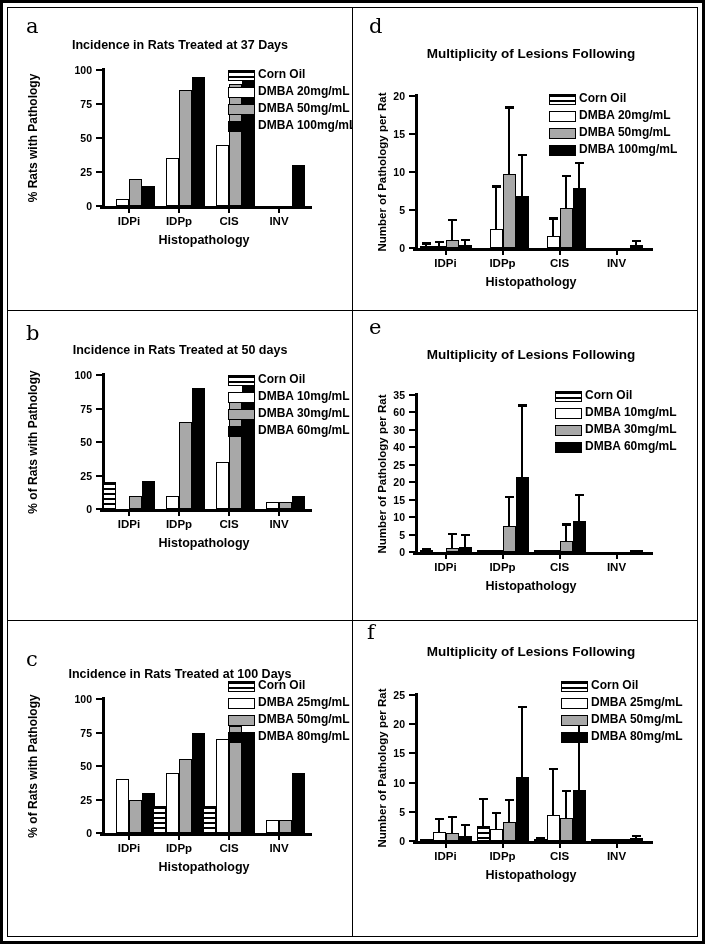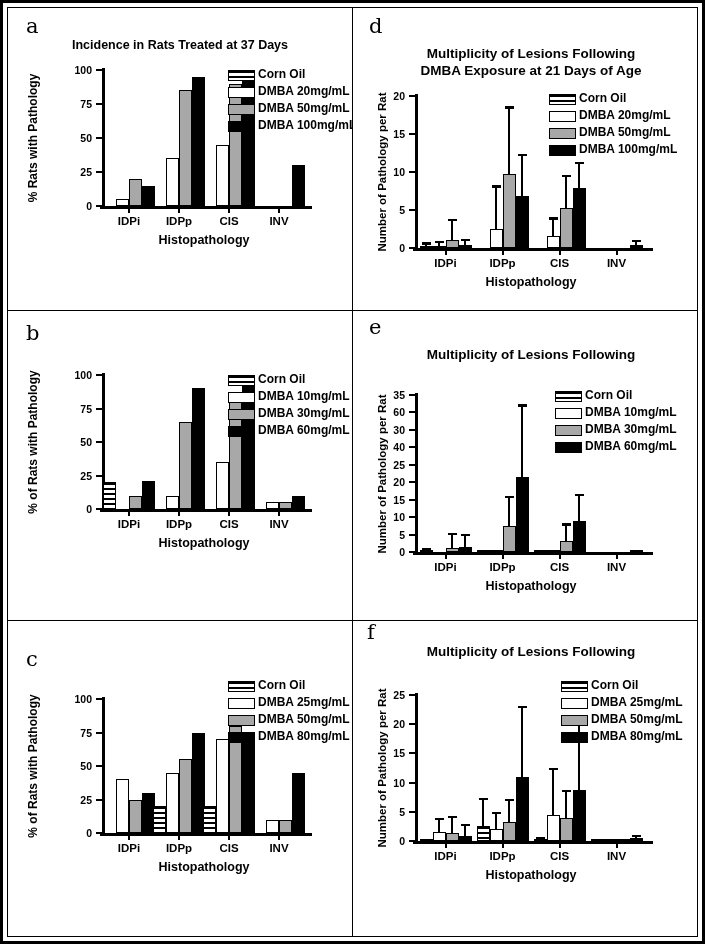--- a/index.html
+++ b/index.html
@@ -64,21 +64,20 @@
           <div class="abs" style="left: 250px; top: 94px; font-size: 12px; font-weight: bold; white-space: nowrap;">DMBA 50mg/mL</div>
           <div class="abs" style="left: 220px; top: 113px; width: 27px; height: 11px; box-sizing: border-box; background: rgb(0, 0, 0); border: 1.7px solid rgb(0, 0, 0);"></div>
           <div class="abs" style="left: 250px; top: 111px; font-size: 12px; font-weight: bold; white-space: nowrap;">DMBA 100mg/mL</div>
         </div>
     </div>
 
     <div class="cell bb">
       <span class="letter" style="left:16px;top:8px">d</span>
       <div class="chart" id="chart-d">
           <div class="abs" style="left: 178px; top: 38px; transform: translateX(-50%); font-size: 13.5px; font-weight: bold; white-space: nowrap;">Multiplicity of Lesions Following</div>
-          <div class="abs" style="left: 178px; top: 55px; transform: translateX(-50%); font-size: 13.5px; font-weight: bold; white-space: nowrap;">DMBA Exposure at 21 Days of Age</div>
           <div class="abs" style="left: 30px; top: 164px; transform: translate(-50%, -50%) rotate(-90deg); font-size: 11.5px; font-weight: bold; white-space: nowrap;">Number of Pathology per Rat</div>
           <div class="abs" style="left: 62px; top: 86px; width: 2.5px; height: 156px; background: rgb(0, 0, 0);"></div>
           <div class="abs" style="left: 60px; top: 240px; width: 240px; height: 3px; background: rgb(0, 0, 0);"></div>
           <div class="abs" style="left: 56px; top: 239px; width: 6px; height: 2px; background: rgb(0, 0, 0);"></div>
           <div class="abs" style="left: 18px; top: 234px; width: 34px; text-align: right; font-size: 10.5px; font-weight: bold;">0</div>
           <div class="abs" style="left: 56px; top: 201px; width: 6px; height: 2px; background: rgb(0, 0, 0);"></div>
           <div class="abs" style="left: 18px; top: 196px; width: 34px; text-align: right; font-size: 10.5px; font-weight: bold;">5</div>
           <div class="abs" style="left: 56px; top: 163px; width: 6px; height: 2px; background: rgb(0, 0, 0);"></div>
           <div class="abs" style="left: 18px; top: 158px; width: 34px; text-align: right; font-size: 10.5px; font-weight: bold;">10</div>
           <div class="abs" style="left: 56px; top: 125px; width: 6px; height: 2px; background: rgb(0, 0, 0);"></div>
@@ -134,20 +133,21 @@
           <div class="abs" style="left: 196px; top: 120px; width: 27px; height: 11px; box-sizing: border-box; background: rgb(168, 168, 168); border: 1.7px solid rgb(0, 0, 0);"></div>
           <div class="abs" style="left: 226px; top: 118px; font-size: 12px; font-weight: bold; white-space: nowrap;">DMBA 50mg/mL</div>
           <div class="abs" style="left: 196px; top: 137px; width: 27px; height: 11px; box-sizing: border-box; background: rgb(0, 0, 0); border: 1.7px solid rgb(0, 0, 0);"></div>
           <div class="abs" style="left: 226px; top: 135px; font-size: 12px; font-weight: bold; white-space: nowrap;">DMBA 100mg/mL</div>
         </div>
     </div>
 
     <div class="cell br bb">
       <span class="letter" style="left:18px;top:12px">b</span>
       <div class="chart" id="chart-b">
+          <div class="abs" style="left: 172px; top: 32px; transform: translateX(-50%); font-size: 12.5px; font-weight: bold; white-space: nowrap;">Incidence in Rats Treated at 50 days</div>
           <div class="abs" style="left: 26px; top: 131px; transform: translate(-50%, -50%) rotate(-90deg); font-size: 12px; font-weight: bold; white-space: nowrap;">% of Rats with Pathology</div>
           <div class="abs" style="left: 94px; top: 62px; width: 2.5px; height: 138px; background: rgb(0, 0, 0);"></div>
           <div class="abs" style="left: 92px; top: 198px; width: 212px; height: 3px; background: rgb(0, 0, 0);"></div>
           <div class="abs" style="left: 88px; top: 197px; width: 6px; height: 2px; background: rgb(0, 0, 0);"></div>
           <div class="abs" style="left: 50px; top: 192px; width: 34px; text-align: right; font-size: 10.5px; font-weight: bold;">0</div>
           <div class="abs" style="left: 88px; top: 163.5px; width: 6px; height: 2px; background: rgb(0, 0, 0);"></div>
           <div class="abs" style="left: 50px; top: 158.5px; width: 34px; text-align: right; font-size: 10.5px; font-weight: bold;">25</div>
           <div class="abs" style="left: 88px; top: 130px; width: 6px; height: 2px; background: rgb(0, 0, 0);"></div>
           <div class="abs" style="left: 50px; top: 125px; width: 34px; text-align: right; font-size: 10.5px; font-weight: bold;">50</div>
           <div class="abs" style="left: 88px; top: 96.5px; width: 6px; height: 2px; background: rgb(0, 0, 0);"></div>
@@ -255,20 +255,21 @@
           <div class="abs" style="left: 202px; top: 114px; width: 27px; height: 11px; box-sizing: border-box; background: rgb(168, 168, 168); border: 1.7px solid rgb(0, 0, 0);"></div>
           <div class="abs" style="left: 232px; top: 112px; font-size: 12px; font-weight: bold; white-space: nowrap;">DMBA 30mg/mL</div>
           <div class="abs" style="left: 202px; top: 131px; width: 27px; height: 11px; box-sizing: border-box; background: rgb(0, 0, 0); border: 1.7px solid rgb(0, 0, 0);"></div>
           <div class="abs" style="left: 232px; top: 129px; font-size: 12px; font-weight: bold; white-space: nowrap;">DMBA 60mg/mL</div>
         </div>
     </div>
 
     <div class="cell br">
       <span class="letter" style="left:18px;top:28px">c</span>
       <div class="chart" id="chart-c">
+          <div class="abs" style="left: 172px; top: 46px; transform: translateX(-50%); font-size: 12.5px; font-weight: bold; white-space: nowrap;">Incidence in Rats Treated at 100 Days</div>
           <div class="abs" style="left: 26px; top: 145px; transform: translate(-50%, -50%) rotate(-90deg); font-size: 12px; font-weight: bold; white-space: nowrap;">% of Rats with Pathology</div>
           <div class="abs" style="left: 94px; top: 76px; width: 2.5px; height: 138px; background: rgb(0, 0, 0);"></div>
           <div class="abs" style="left: 92px; top: 212px; width: 212px; height: 3px; background: rgb(0, 0, 0);"></div>
           <div class="abs" style="left: 88px; top: 211px; width: 6px; height: 2px; background: rgb(0, 0, 0);"></div>
           <div class="abs" style="left: 50px; top: 206px; width: 34px; text-align: right; font-size: 10.5px; font-weight: bold;">0</div>
           <div class="abs" style="left: 88px; top: 177.5px; width: 6px; height: 2px; background: rgb(0, 0, 0);"></div>
           <div class="abs" style="left: 50px; top: 172.5px; width: 34px; text-align: right; font-size: 10.5px; font-weight: bold;">25</div>
           <div class="abs" style="left: 88px; top: 144px; width: 6px; height: 2px; background: rgb(0, 0, 0);"></div>
           <div class="abs" style="left: 50px; top: 139px; width: 34px; text-align: right; font-size: 10.5px; font-weight: bold;">50</div>
           <div class="abs" style="left: 88px; top: 110.5px; width: 6px; height: 2px; background: rgb(0, 0, 0);"></div>

